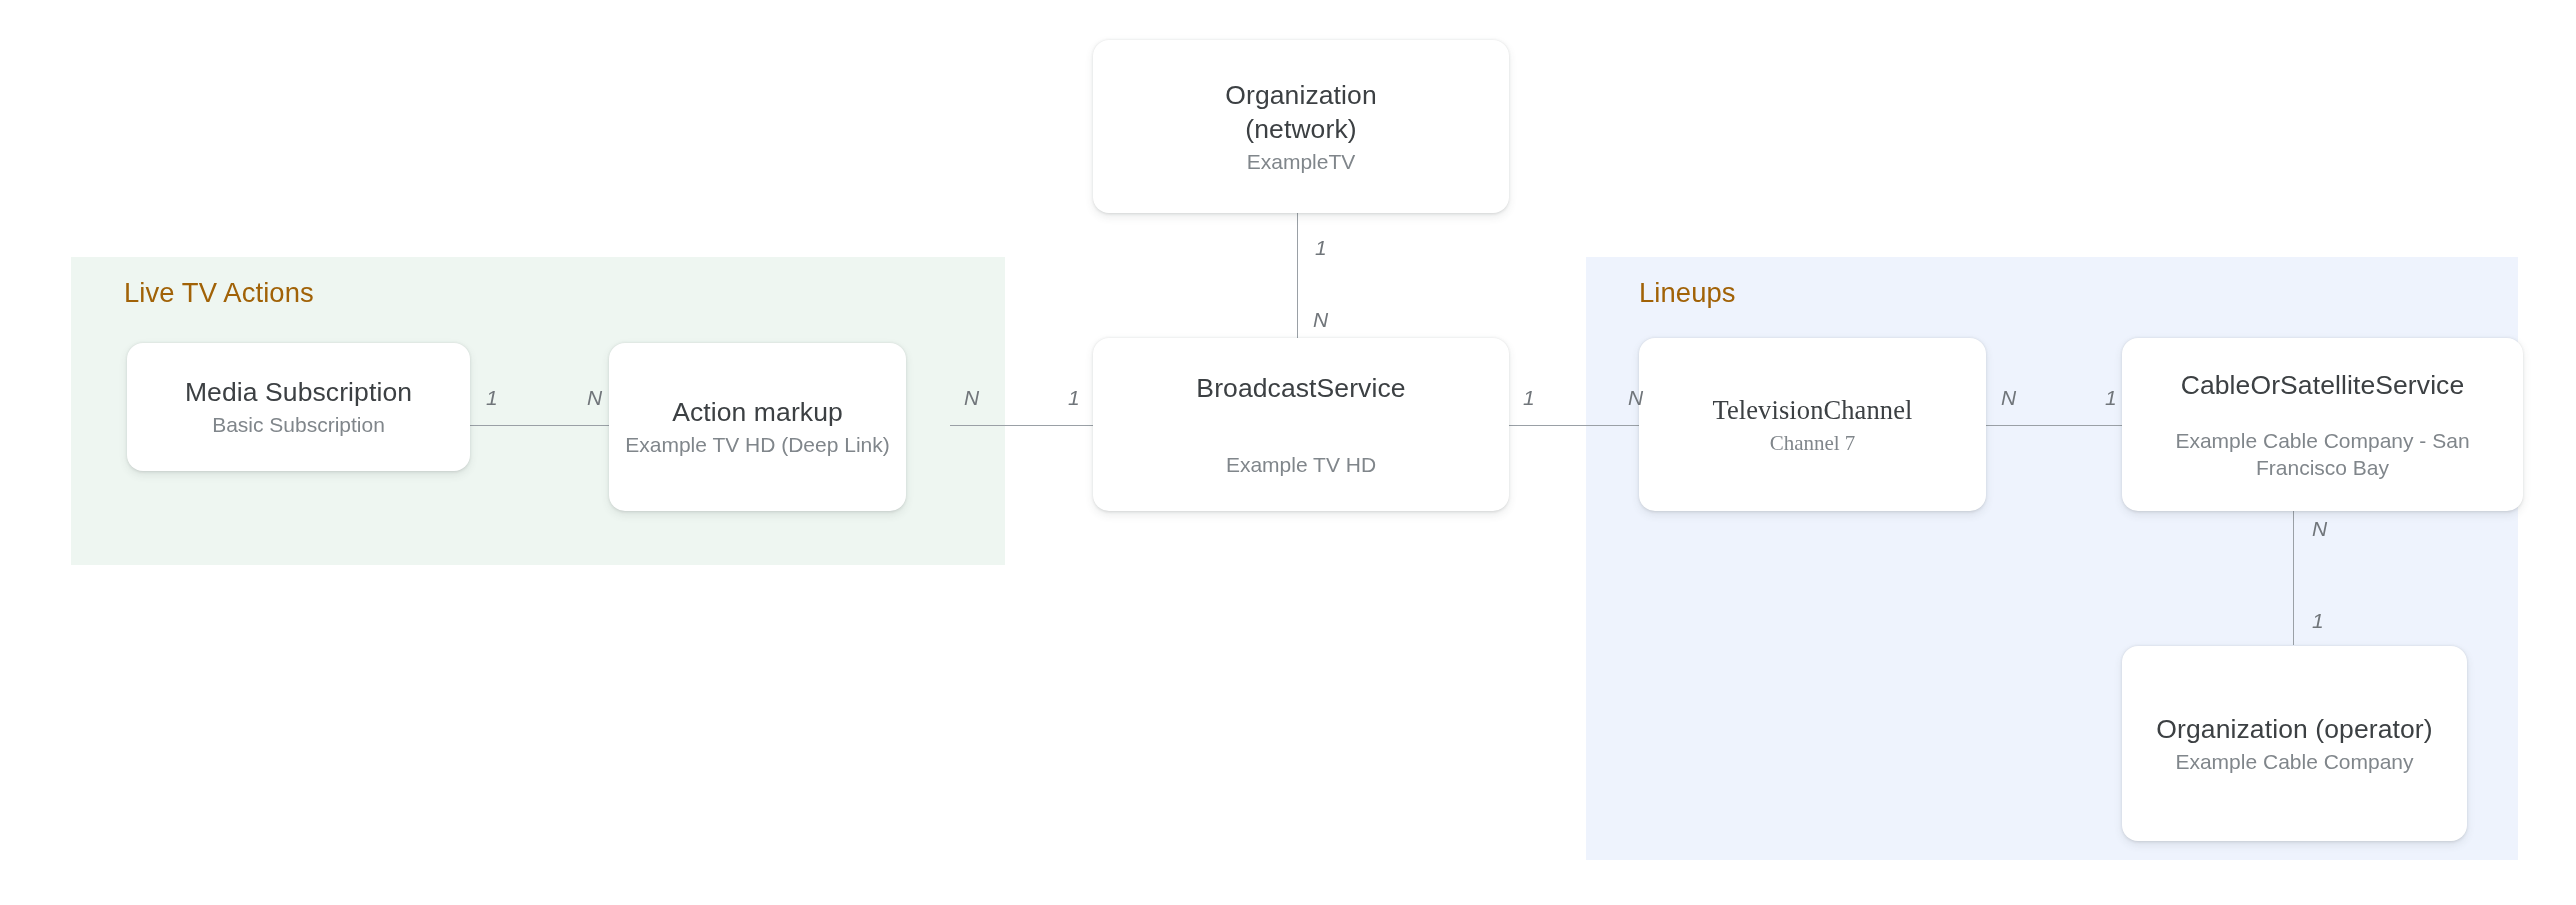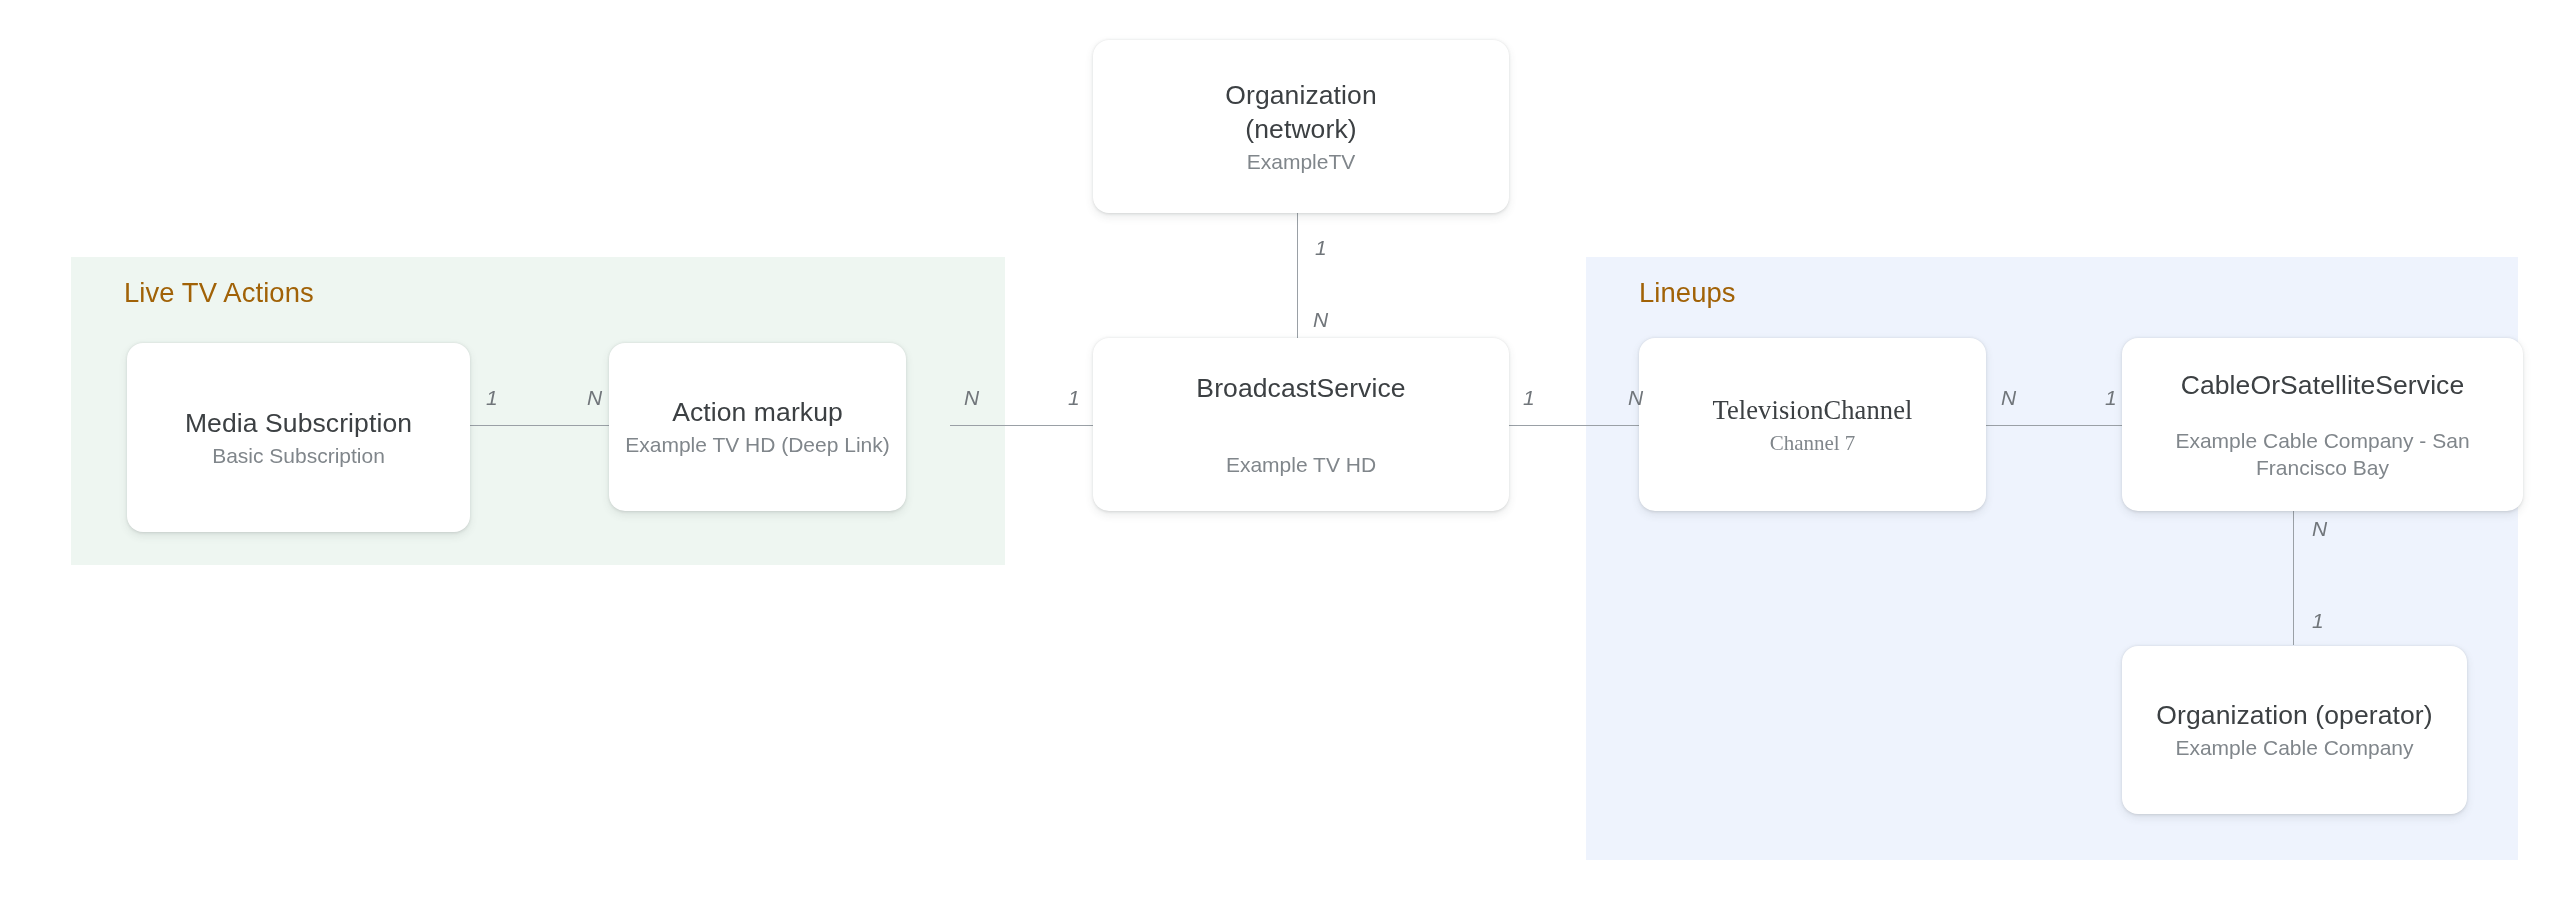--- a/index.html
+++ b/index.html
@@ -126,21 +126,21 @@
   <div class="card-label" style="left:2312px; top:610px;">1</div>
 
   <div class="node" style="left:1093px; top:40px; width:416px; height:173px;">
     <div class="node-title">
       <span>Organization</span><br>
       <span>(network)</span>
     </div>
     <div class="node-sub">ExampleTV</div>
   </div>
 
-  <div class="node" style="left:127px; top:343px; width:343px; height:189px;text-align:right;">
+  <div class="node" style="left:127px; top:343px; width:343px; height:128px;text-align:right;">
     <div class="node-title">Media Subscription</div>
     <div class="node-sub">Basic Subscription</div>
   </div>
 
   <div class="node" style="left:609px; top:343px; width:297px; height:168px;">
     <div class="node-title">Action markup</div>
     <div class="node-sub" style="white-space:nowrap;">Example TV HD (Deep Link)</div>
   </div>
 
   <div class="node" style="left:1093px; top:338px; width:416px; height:173px;gap:44px;">
@@ -151,19 +151,19 @@
   <div class="node" style="left:1639px; top:338px; width:347px; height:173px;font-family:Liberation Serif, serif;">
     <div class="node-title">TelevisionChannel</div>
     <div class="node-sub">Channel 7</div>
   </div>
 
   <div class="node" style="left:2122px; top:338px; width:401px; height:173px;">
     <div class="node-title" style="padding:0 3.5px;">CableOrSatelliteService</div>
     <div class="node-sub" style="margin-top:26px; line-height:26.5px; padding:0 35px;">Example Cable Company - San Francisco Bay</div>
   </div>
 
-  <div class="node" style="left:2122px; top:646px; width:345px; height:168px;">
+  <div class="node" style="left:2122px; top:646px; width:345px; height:195px;">
     <div class="node-title" style="padding:0 3.5px;">Organization (operator)</div>
     <div class="node-sub">Example Cable Company</div>
   </div>
 
 </div>
 
 
 </body></html>

